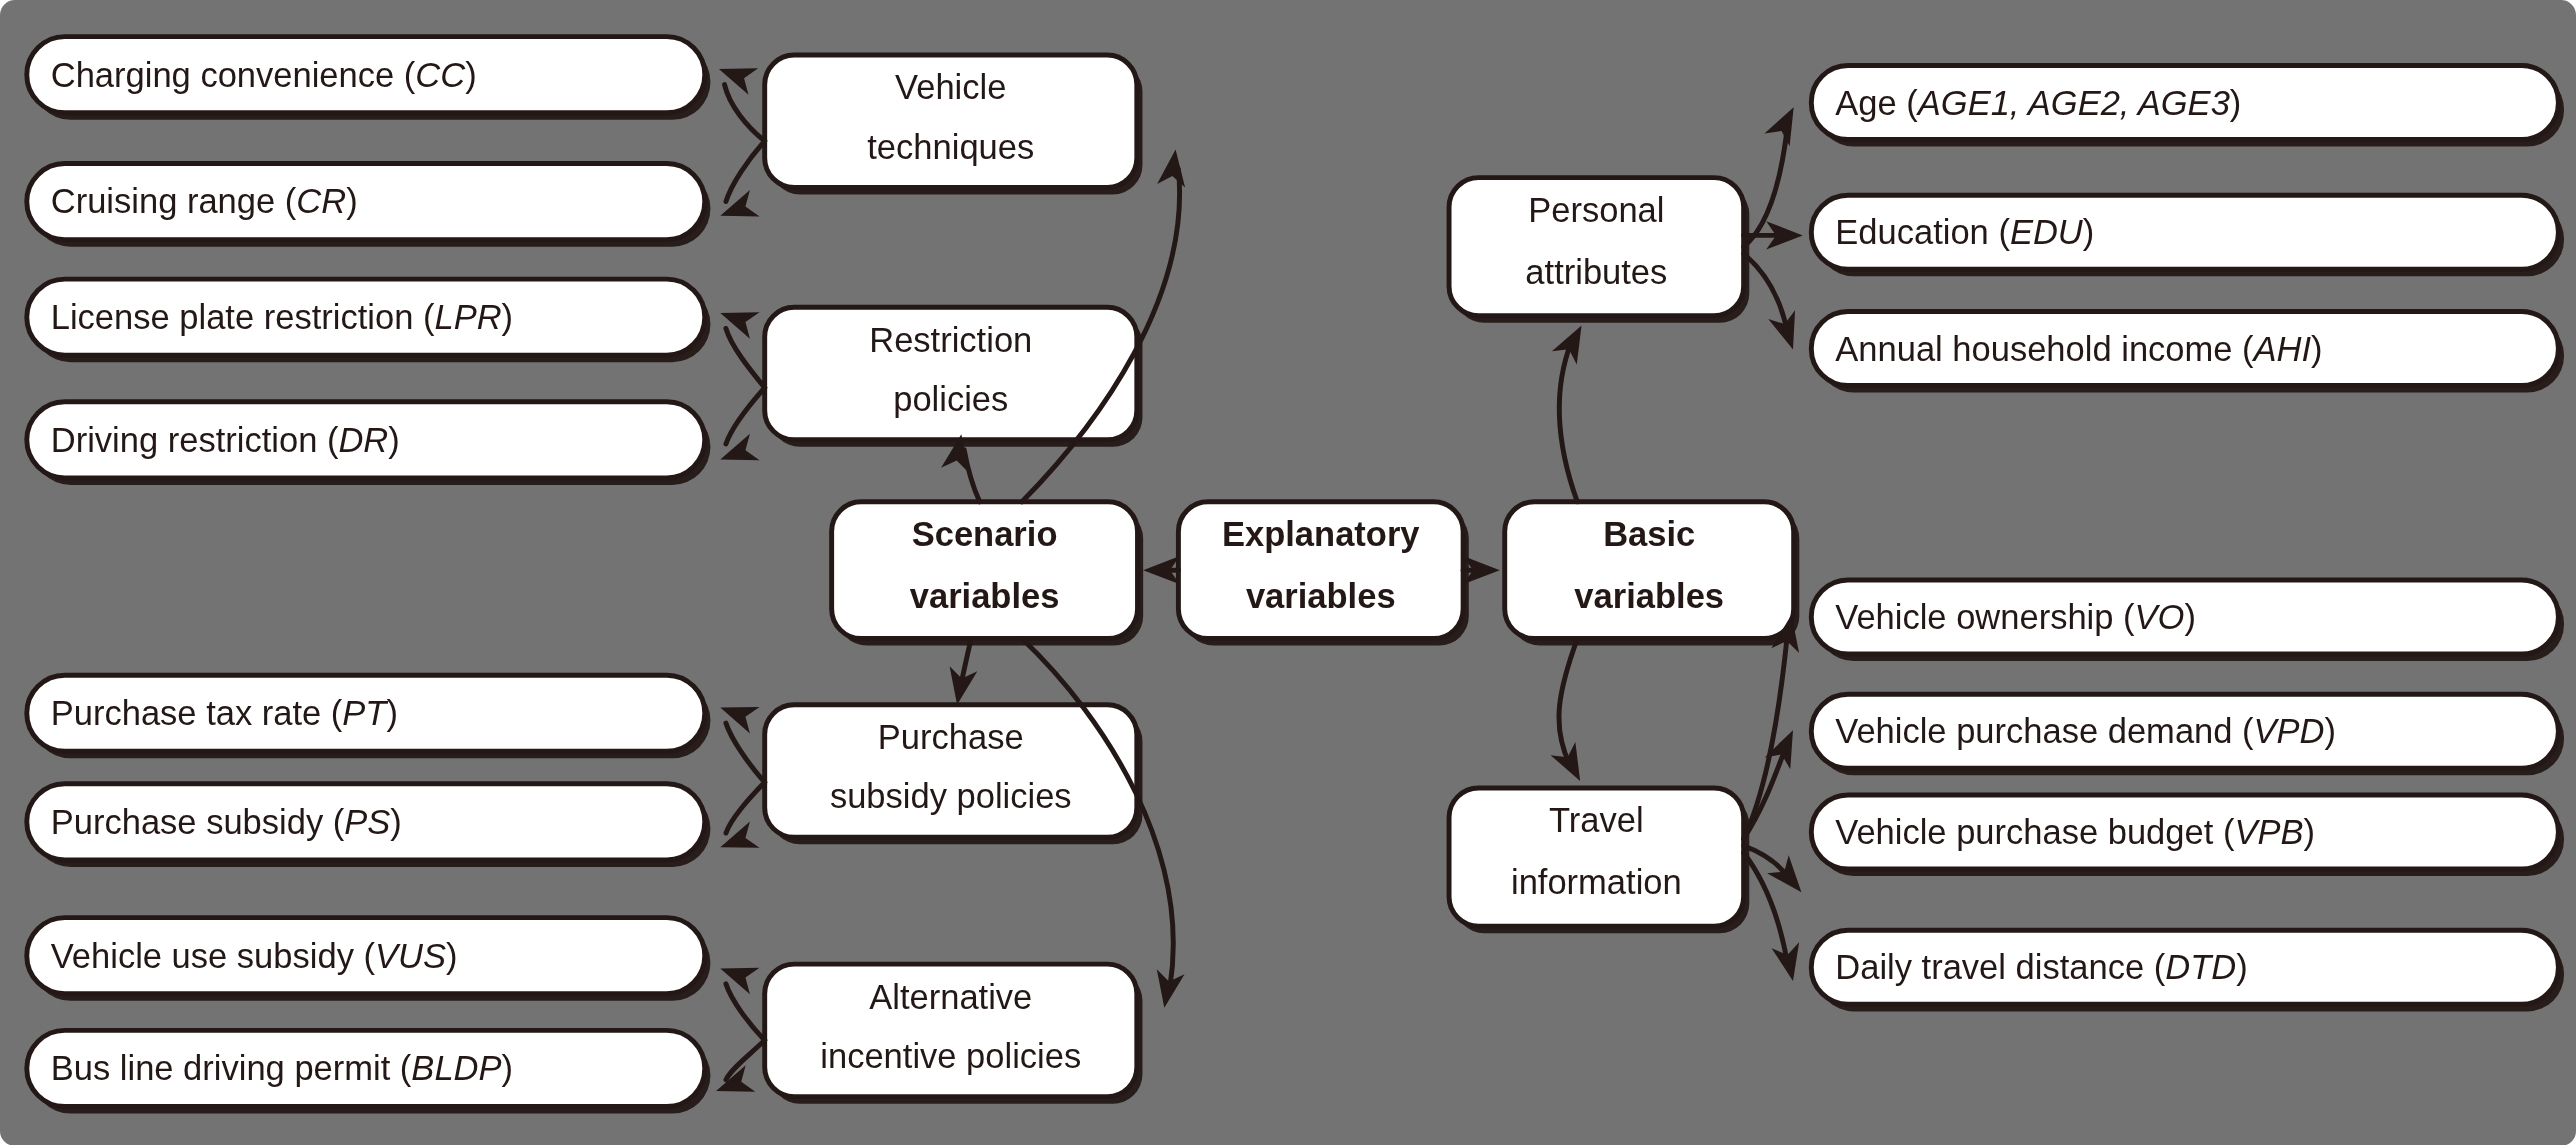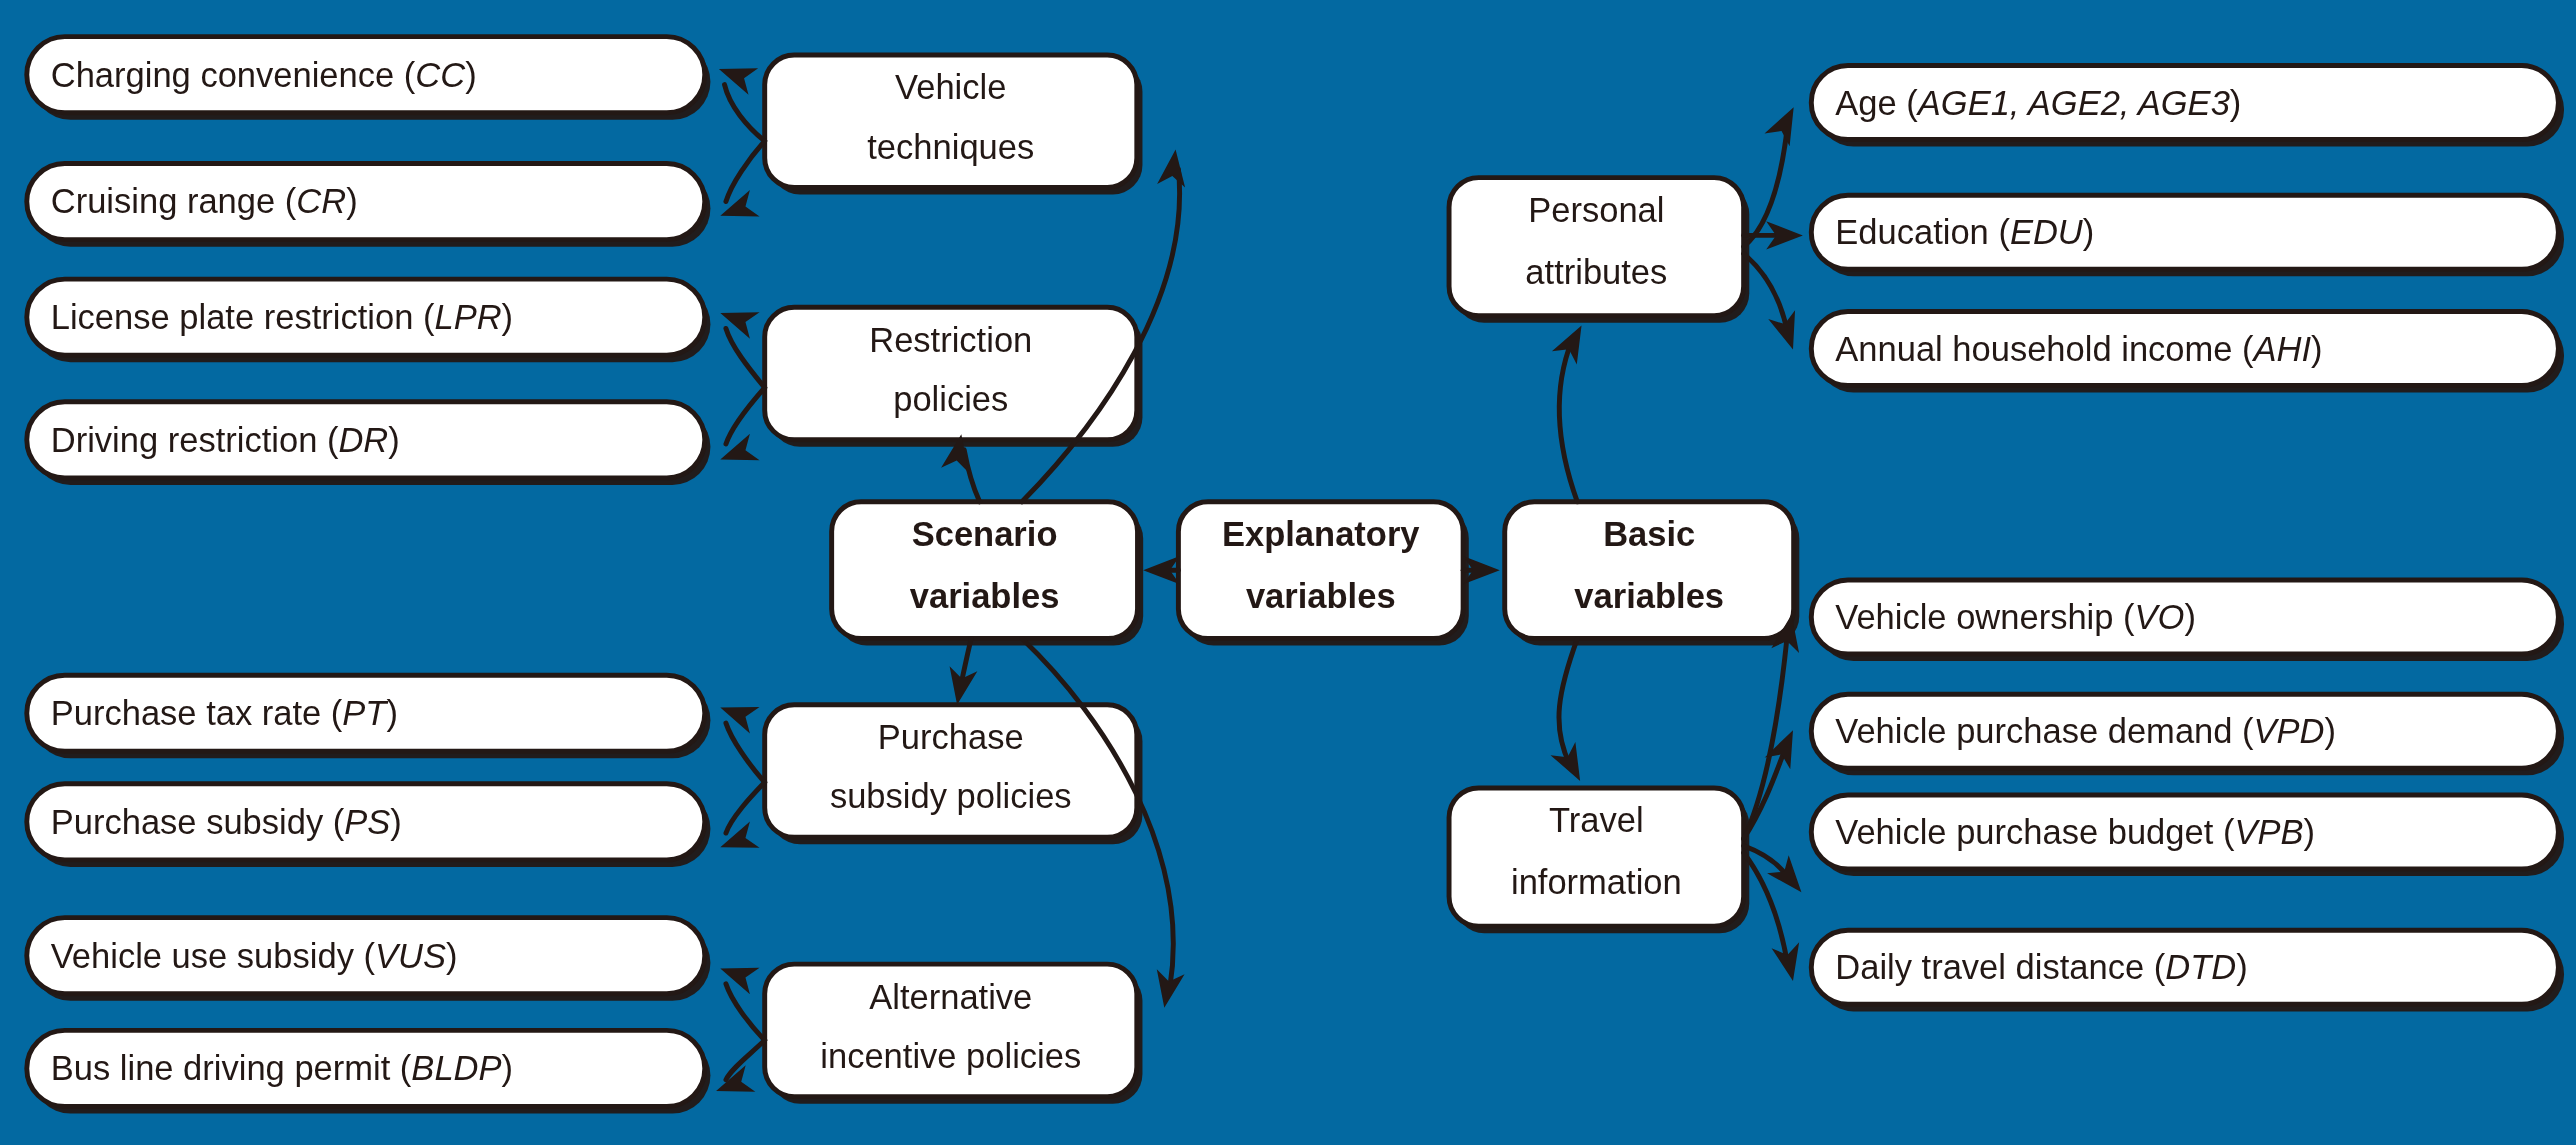--- a/index.html
+++ b/index.html
@@ -4,23 +4,24 @@
 <style>
   html, body {
     margin: 0;
     padding: 0;
     background: #ffffff;
   }
   #stage {
     position: relative;
     width: 2576px;
     height: 1146px;
-    background: #0369a1;
+    background: #737373;
     font-family: "Liberation Sans", sans-serif;
     overflow: hidden;
+    border-radius: 15px;
   }
   svg.diagram {
     position: absolute;
     left: 0;
     top: 0;
     width: 2576px;
     height: 1146px;
   }
   .nodebox {
     fill: #ffffff;

